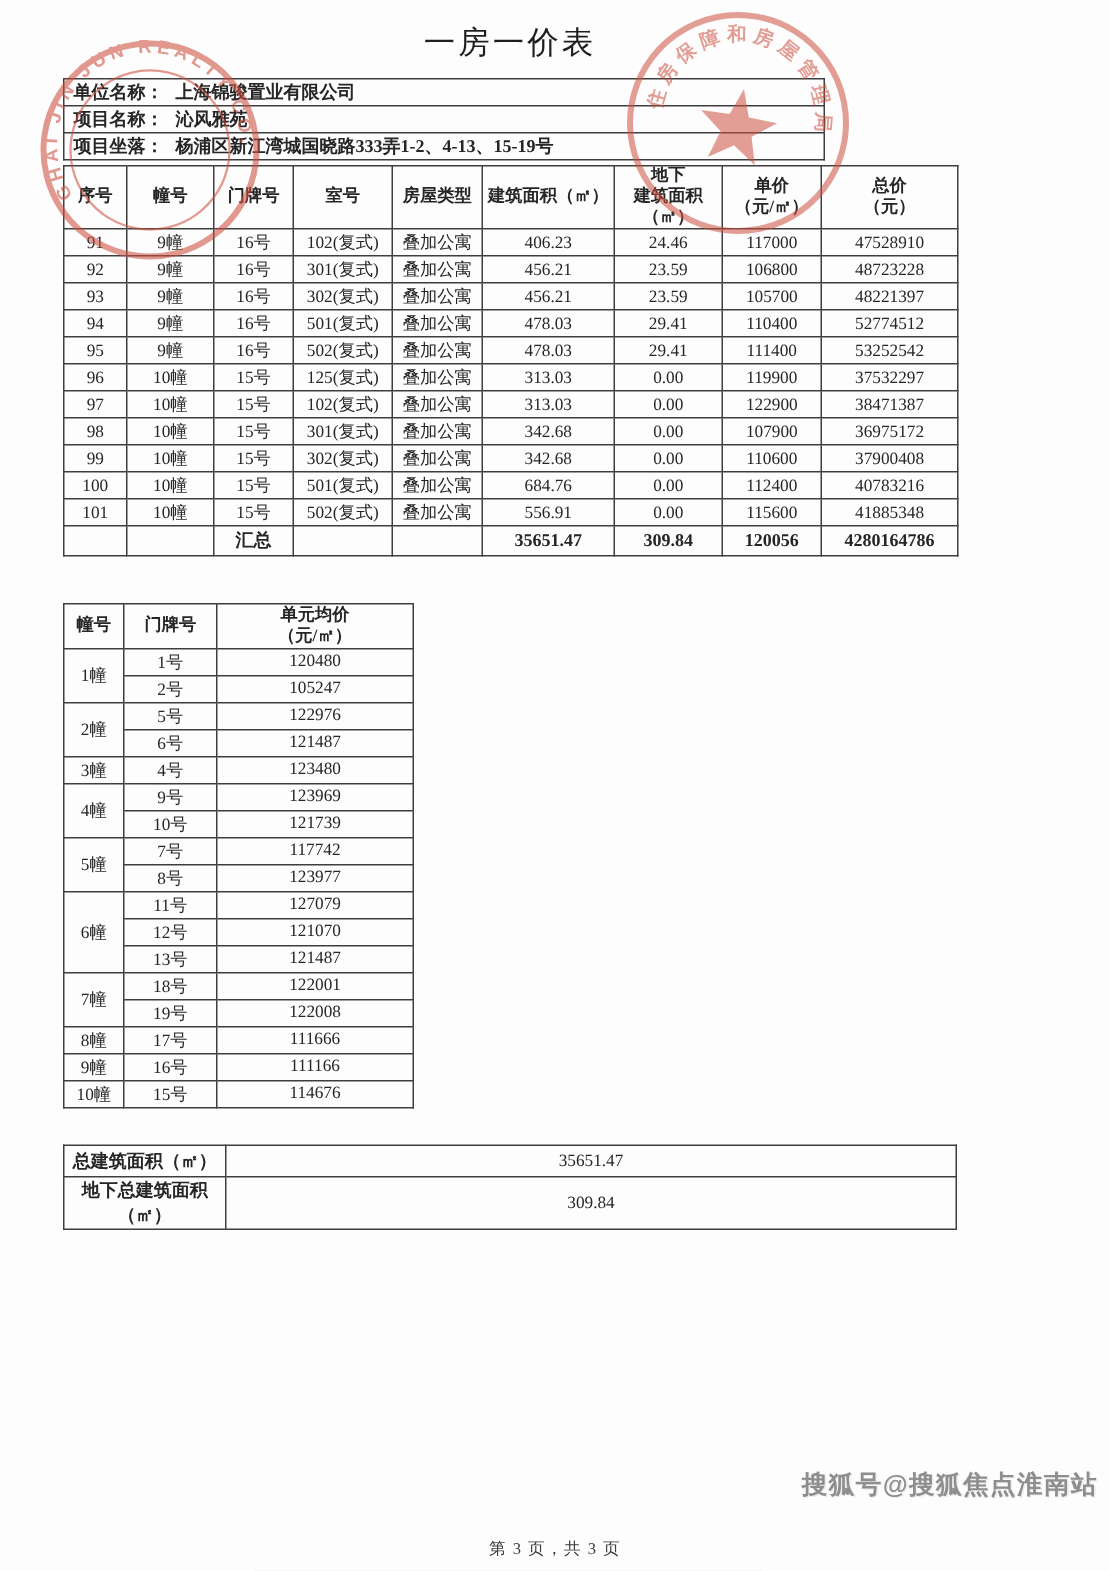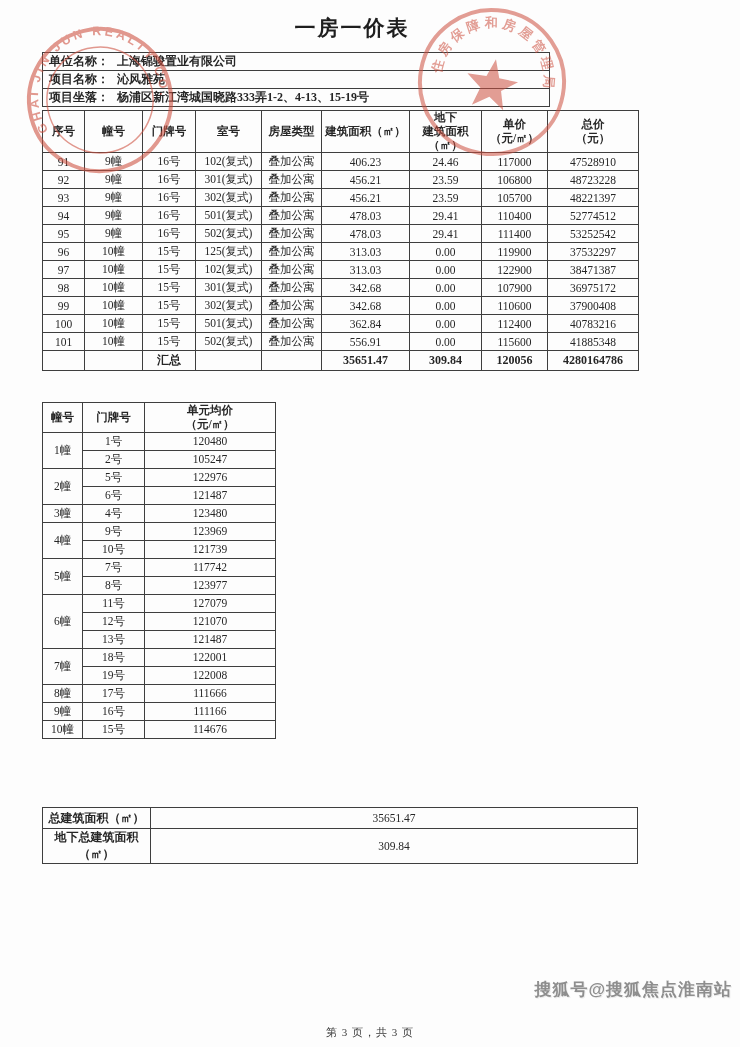--- a/index.html
+++ b/index.html
@@ -2,43 +2,43 @@
 <html><head>
 <meta charset="utf-8">
 <style>
   html,body { margin:0; padding:0; background:#f2f2f2; }
   .page {
     position:relative; width:740px; height:1047px; margin:0 auto;
     background:#fdfdfd; overflow:hidden;
     font-family:"Liberation Serif","DejaVu Serif",serif; color:#262626;
   }
   .doc-title {
-    position:absolute; top:14px; left:12px; width:680px; text-align:center;
-    font-size:21px; font-weight:bold; letter-spacing:2px; color:#1e1e1e;
+    position:absolute; top:14px; left:0; width:680px; text-align:center;
+    font-size:21px; font-weight:normal; letter-spacing:2px; color:#1e1e1e;
   }
   table { border-collapse:collapse; position:absolute; table-layout:fixed; }
   td,th { border:1px solid #3e3e3e; font-size:11.5px; text-align:center;
           padding:0 2px; overflow:hidden; color:#262626; }
 
   .info-table { left:42px; top:52px; width:508px; border:1.5px solid #333;padding-left:44px; }
   .info-table td { text-align:left; height:17px; font-size:12px; padding-left:6px; font-weight:bold; }
   .info-table .info-value { margin-left:8px; }
 
   .main-table { left:42px; top:110px; width:596px; border:1.5px solid #333; }
   .main-table thead th { font-weight:bold; white-space:pre-line; height:40px;
                          font-size:11.5px; line-height:1.2; }
   .main-table tbody td { height:17px; }
   .main-table tr.summary-row td { font-weight:bold; height:19px; font-size:12px; }
 
   .unit-table { left:42px; top:402px; width:233px; border:1.5px solid #333; }
   .unit-table thead th { font-weight:bold; white-space:pre-line; height:28px;
                          font-size:11.5px; line-height:1.25; }
   .unit-table tbody td { height:17px; }
 
-  .totals-table { left:42px; top:763px; width:596px; border:1.5px solid #333;margin-top:44px; }
+  .totals-table { left:42px; top:763px; width:596px; border:1.5px solid #333; }
   .totals-table td { height:20px; }
   .totals-table .label-cell { font-weight:bold; font-size:12px; }
 
   .page-footer {
     position:absolute; top:1025px; left:0; width:740px; text-align:center;
     font-size:11px; letter-spacing:1px; color:#3a3a3a;
   }
   .watermark {
     position:absolute; top:978px; right:8px;
     font-family:"Liberation Sans","DejaVu Sans",sans-serif;
@@ -202,21 +202,21 @@
           <td>0.00</td>
           <td>110600</td>
           <td>37900408</td>
         </tr>
         <tr>
           <td>100</td>
           <td>10幢</td>
           <td>15号</td>
           <td>501(复式)</td>
           <td>叠加公寓</td>
-          <td>362.84</td>
+          <td>684.76</td>
           <td>0.00</td>
           <td>112400</td>
           <td>40783216</td>
         </tr>
         <tr>
           <td>101</td>
           <td>10幢</td>
           <td>15号</td>
           <td>502(复式)</td>
           <td>叠加公寓</td>

